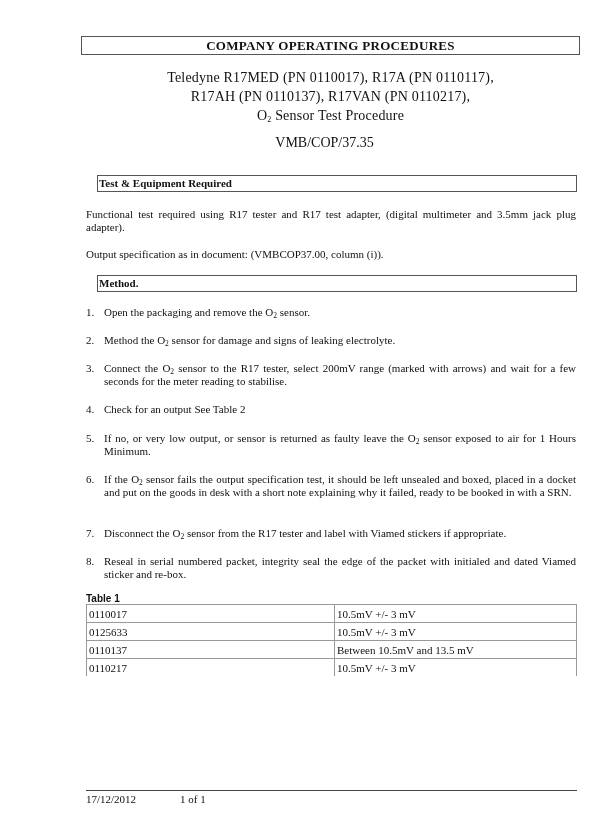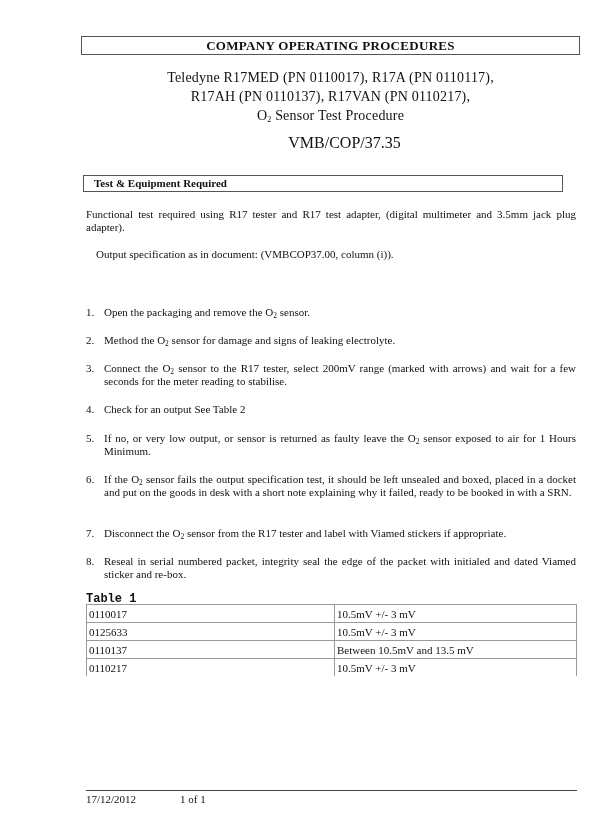--- a/index.html
+++ b/index.html
@@ -8,38 +8,38 @@
   .page { position: absolute; left: 0; top: 0; width: 612px; height: 828px; }
 
   .title-box { position: absolute; left: 81px; top: 36px; width: 499px; height: 19px;
                border: 1px solid #555; box-sizing: border-box; text-align: center;
                font-weight: bold; font-size: 13px; line-height: 18px; letter-spacing: 0.3px; }
 
   .subtitle { position: absolute; left: 81px; width: 499px; text-align: center;
               font-size: 14px; line-height: 19px; letter-spacing: 0.2px; }
   .subtitle .pn { font-size: 14px; }
   .subtitle sub { font-size: 8px; vertical-align: -2px; line-height: 0; }
-  .docref { position: absolute; left: 95px; top: 136px; width: 499px; text-align: center;
-            font-size: 16px; line-height: 13px; }
+  .docref { position: absolute; left: 75px; top: 136px; width: 499px; text-align: center;
+            font-size: 14px; line-height: 13px; }
 
-  .section-box { position: absolute; left: 83px; width: 480px; height: 17px;
+  .section-box { position: absolute; left: 97px; width: 480px; height: 17px;
                  border: 1px solid #555; box-sizing: border-box;
-                 font-weight: bold; font-size: 11px; line-height: 15px; padding-left: 10px; }
+                 font-weight: bold; font-size: 11px; line-height: 15px; padding-left: 1px; }
 
   .para { position: absolute; left: 86px; width: 490px; font-size: 11px; line-height: 13px;
           text-align: justify; }
 
   .step { position: absolute; left: 86px; width: 490px; font-size: 11px; line-height: 13px;
           text-align: justify; }
   .step .num { position: absolute; left: 0; top: 0; }
   .step .txt { display: block; padding-left: 18px; text-indent: 0; }
   .step sub { font-size: 7.5px; vertical-align: -2px; line-height: 0; }
 
-  .table-caption { position: absolute; left: 86px; top: 595px; font-family: Liberation Mono, monospace;
-                   font-weight: bold; font-size: 12px; line-height: 8px; }
+  .table-caption { position: absolute; left: 86px; top: 595px; font-family: Liberation Sans, sans-serif;
+                   font-weight: bold; font-size: 10px; line-height: 8px; }
   table.t1 { position: absolute; left: 86px; top: 604px; width: 491px; border-collapse: collapse;
              font-size: 11px; }
   table.t1 td { border: 1px solid #999; height: 17px; padding: 0 2px; line-height: 16px; vertical-align: middle; }
   table.t1 tr:last-child td { border-bottom: none; margin-top: 32px; }
   table.t1 td.c1 { width: 243px; }
 
   .footer-line { position: absolute; left: 86px; top: 790px; width: 491px; border-top: 1px solid #444; }
   .footer-date { position: absolute; left: 86px; top: 793px; font-size: 11px; line-height: 13px; }
   .footer-page { position: absolute; left: 180px; top: 793px; font-size: 11px; line-height: 13px; }
 </style>
@@ -56,22 +56,23 @@
   <div class="subtitle" style="top:87px;">
     <span>R17AH </span><span class="pn">(PN 0110137)</span><span>, R17VAN </span><span class="pn">(PN 0110217)</span><span>,</span>
   </div>
   <div class="subtitle" style="top:106px;">
     <span>O</span><sub>2</sub><span> Sensor Test Procedure</span>
   </div>
   <div class="docref">VMB/COP/37.35</div>
 
   <div class="section-box" style="top:175px;">Test &amp; Equipment Required</div>
   <div class="para" style="top:208px;">Functional test required using R17 tester and R17 test adapter, (digital multimeter and 3.5mm jack plug adapter).</div>
-  <div class="para" style="top:248px;margin-left:10px;">Output specification as in document: (VMBCOP37.00, column (i)).</div>
+  <div class="para" style="top:248px;">Output specification as in document: (VMBCOP37.00, column (i)).</div>
 
+  <div class="section-box" style="top:275px;">Method.</div>
 
   <div class="step" style="top:306px;">
     <span class="num">1.</span>
     <span class="txt"><span>Open the packaging and remove the O</span><sub>2</sub><span> sensor.</span></span>
   </div>
   <div class="step" style="top:334px;">
     <span class="num">2.</span>
     <span class="txt"><span>Method the O</span><sub>2</sub><span> sensor for damage and signs of leaking electrolyte.</span></span>
   </div>
   <div class="step" style="top:362px;">

